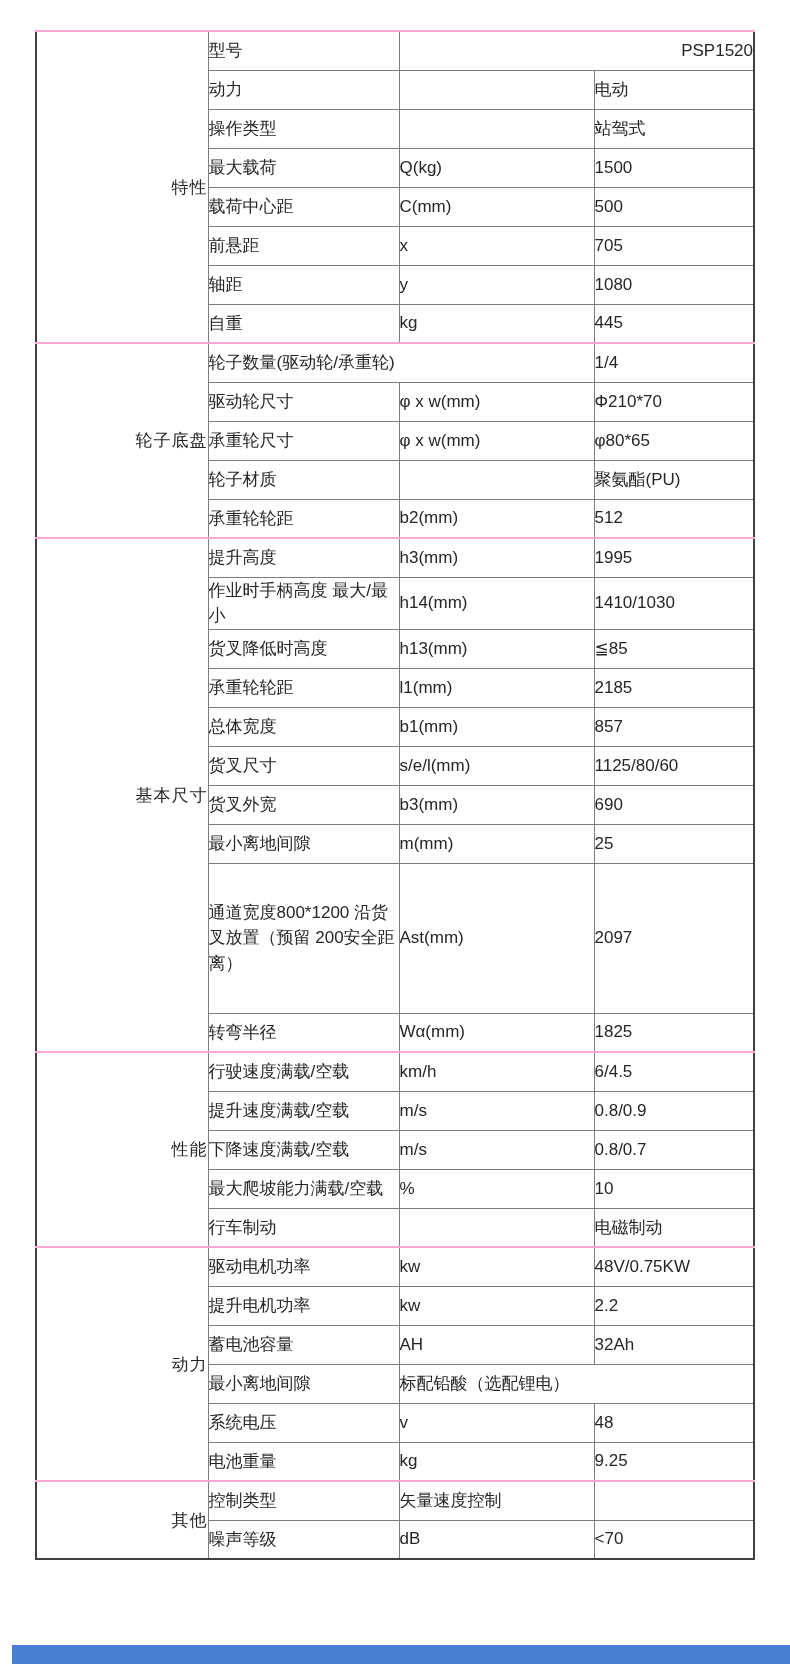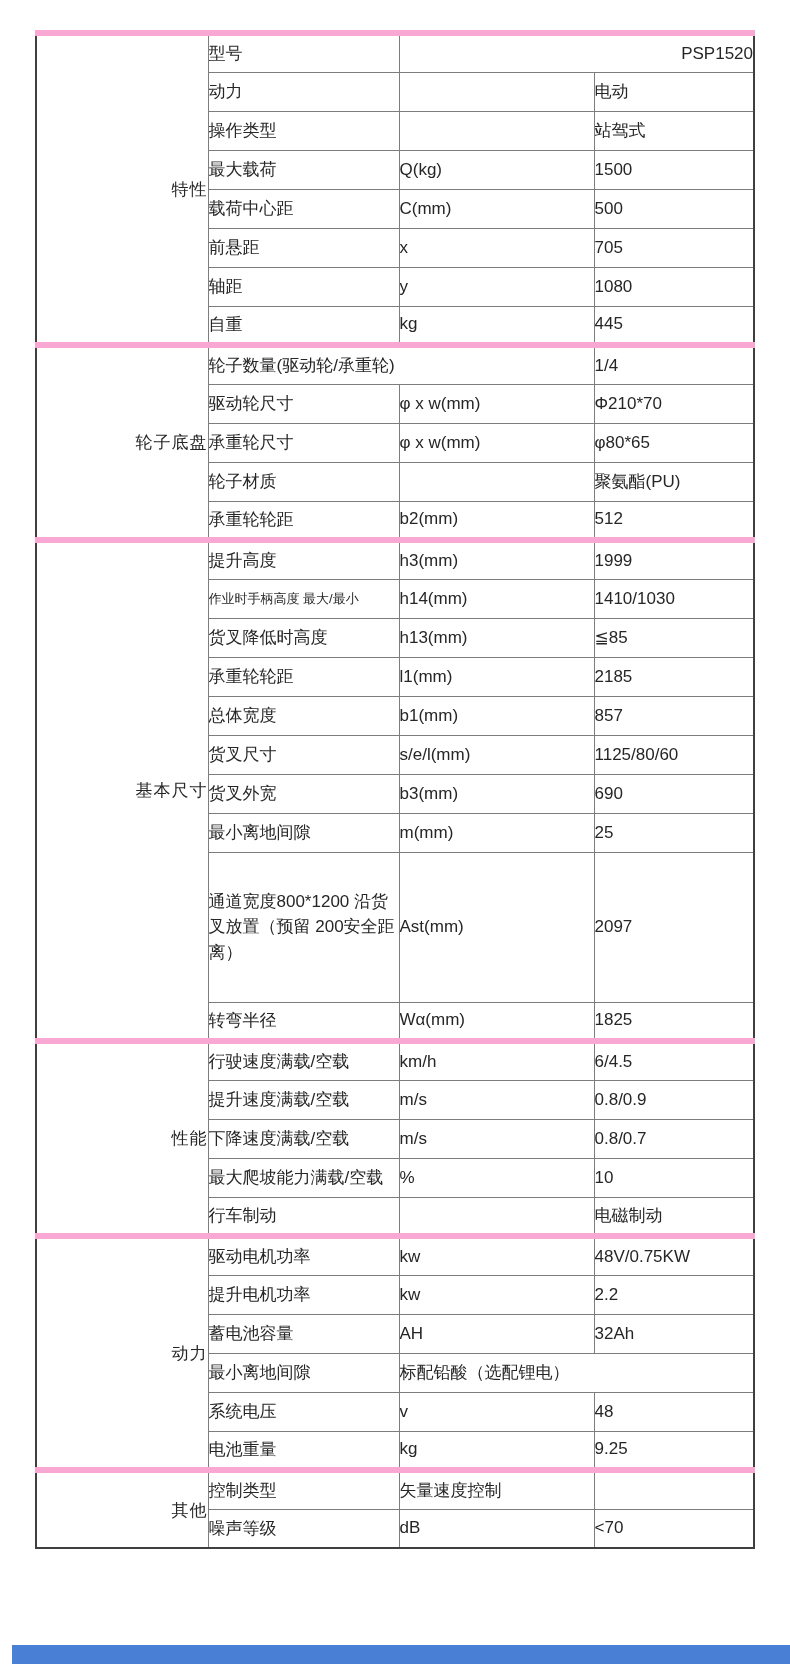--- a/index.html
+++ b/index.html
@@ -35,29 +35,29 @@
     border: 1px solid #7d7d7d;
     font-size: 17px;
     color: #262626;
     vertical-align: middle;
     box-sizing: border-box;
     padding: 0;
     overflow: hidden;
   }
   table.spec tr { height: 39px; }
   table.spec tr.tall { height: 150px; }
-  tr.section-start td { border-top: 6px solid #f9a8d4; }
+  tr.section-start td { border-top: 2px solid #f9a8d4; }
   td.section-cell {
     text-align: right;
     font-size: 24px;
     letter-spacing: 1px;
     color: #1f1f1f;
   }
   td.label-cell { padding: 2px 8px 2px 12px; line-height: 1.5; }
-  td.label-cell.small { font-size: 13px; }
+  td.label-cell.small { font-size: 17px; }
   td.unit-cell { padding-left: 56px; }
   td.value-cell { padding-left: 42px; margin-top: 22px; }
   td.merged-center { text-align: right; padding: 0; }
   td.merged-left { padding-left: 56px; }
   .bottom-bar {
     position: absolute;
     left: 12px;
     top: 1645px;
     width: 778px;
     height: 19px;
@@ -139,21 +139,21 @@
           </tr>
           <tr>
             <td class="label-cell">承重轮轮距</td>
             <td class="unit-cell">b2(mm)</td>
             <td class="value-cell">512</td>
           </tr>
           <tr class="section-start">
             <td class="section-cell" rowspan="10">基本尺寸</td>
             <td class="label-cell">提升高度</td>
             <td class="unit-cell">h3(mm)</td>
-            <td class="value-cell">1999</td>
+            <td class="value-cell">1995</td>
           </tr>
           <tr>
             <td class="label-cell small">作业时手柄高度 最大/最小</td>
             <td class="unit-cell">h14(mm)</td>
             <td class="value-cell">1410/1030</td>
           </tr>
           <tr>
             <td class="label-cell">货叉降低时高度</td>
             <td class="unit-cell">h13(mm)</td>
             <td class="value-cell">≦85</td>

